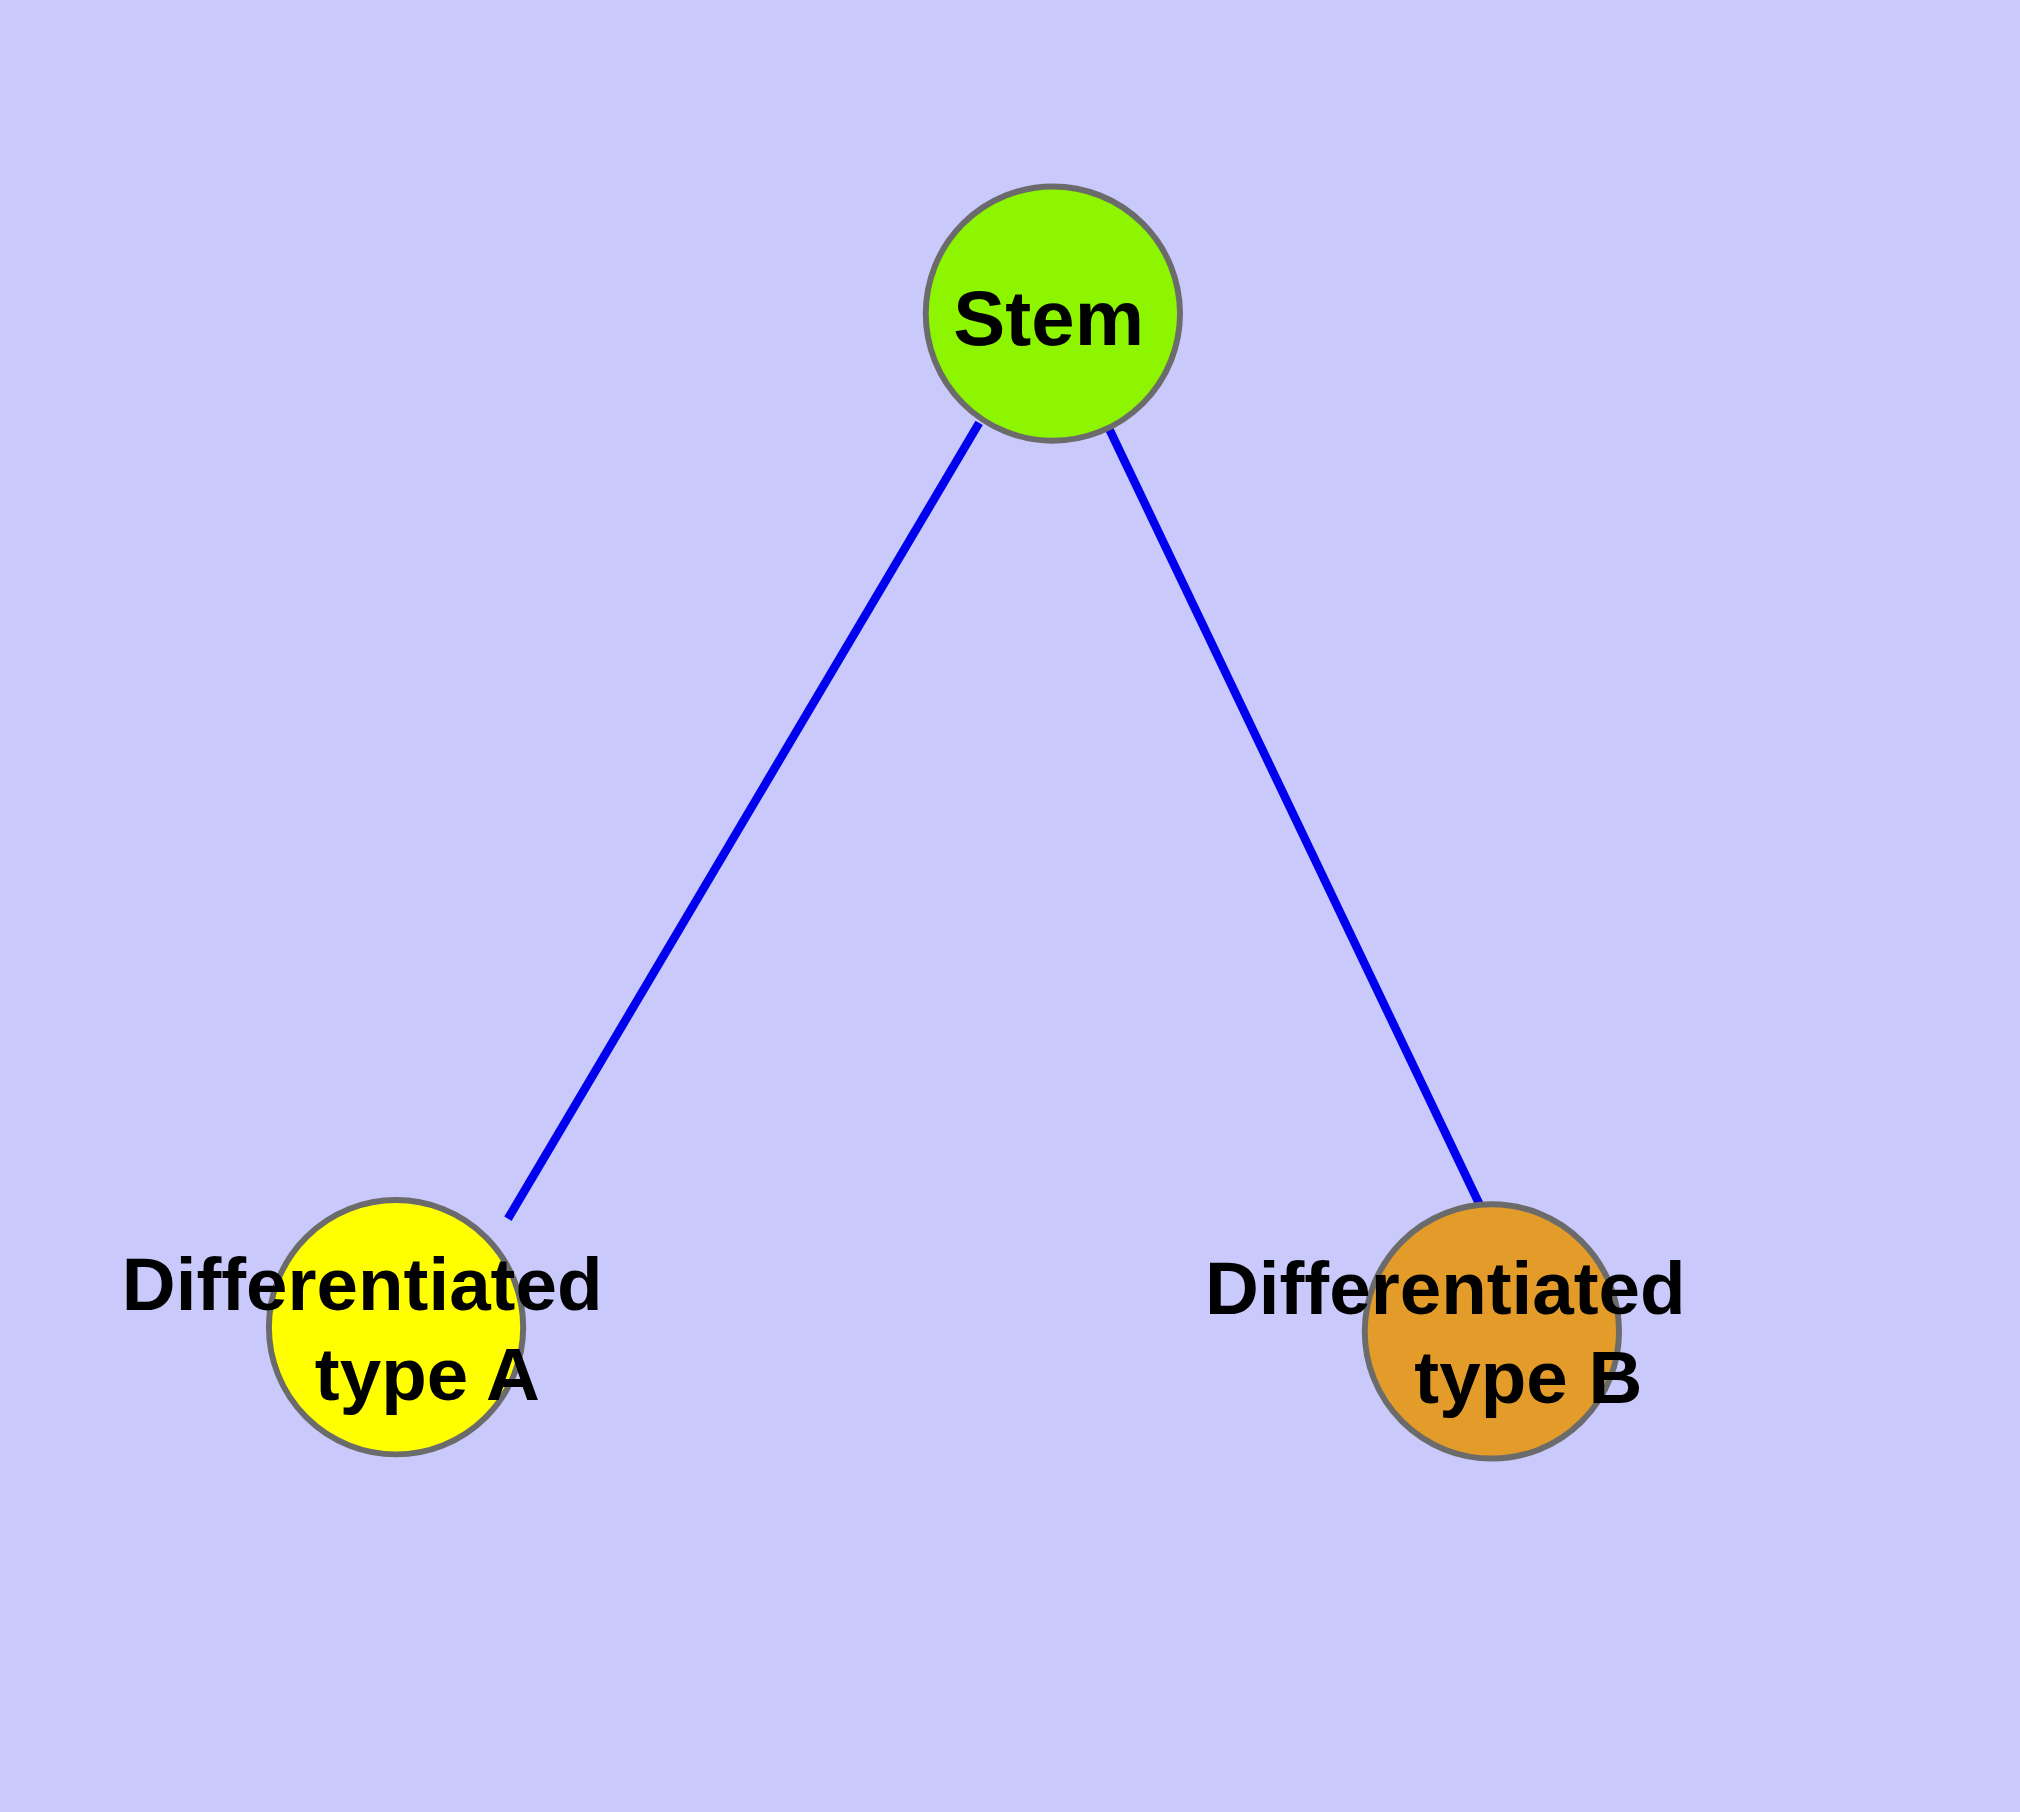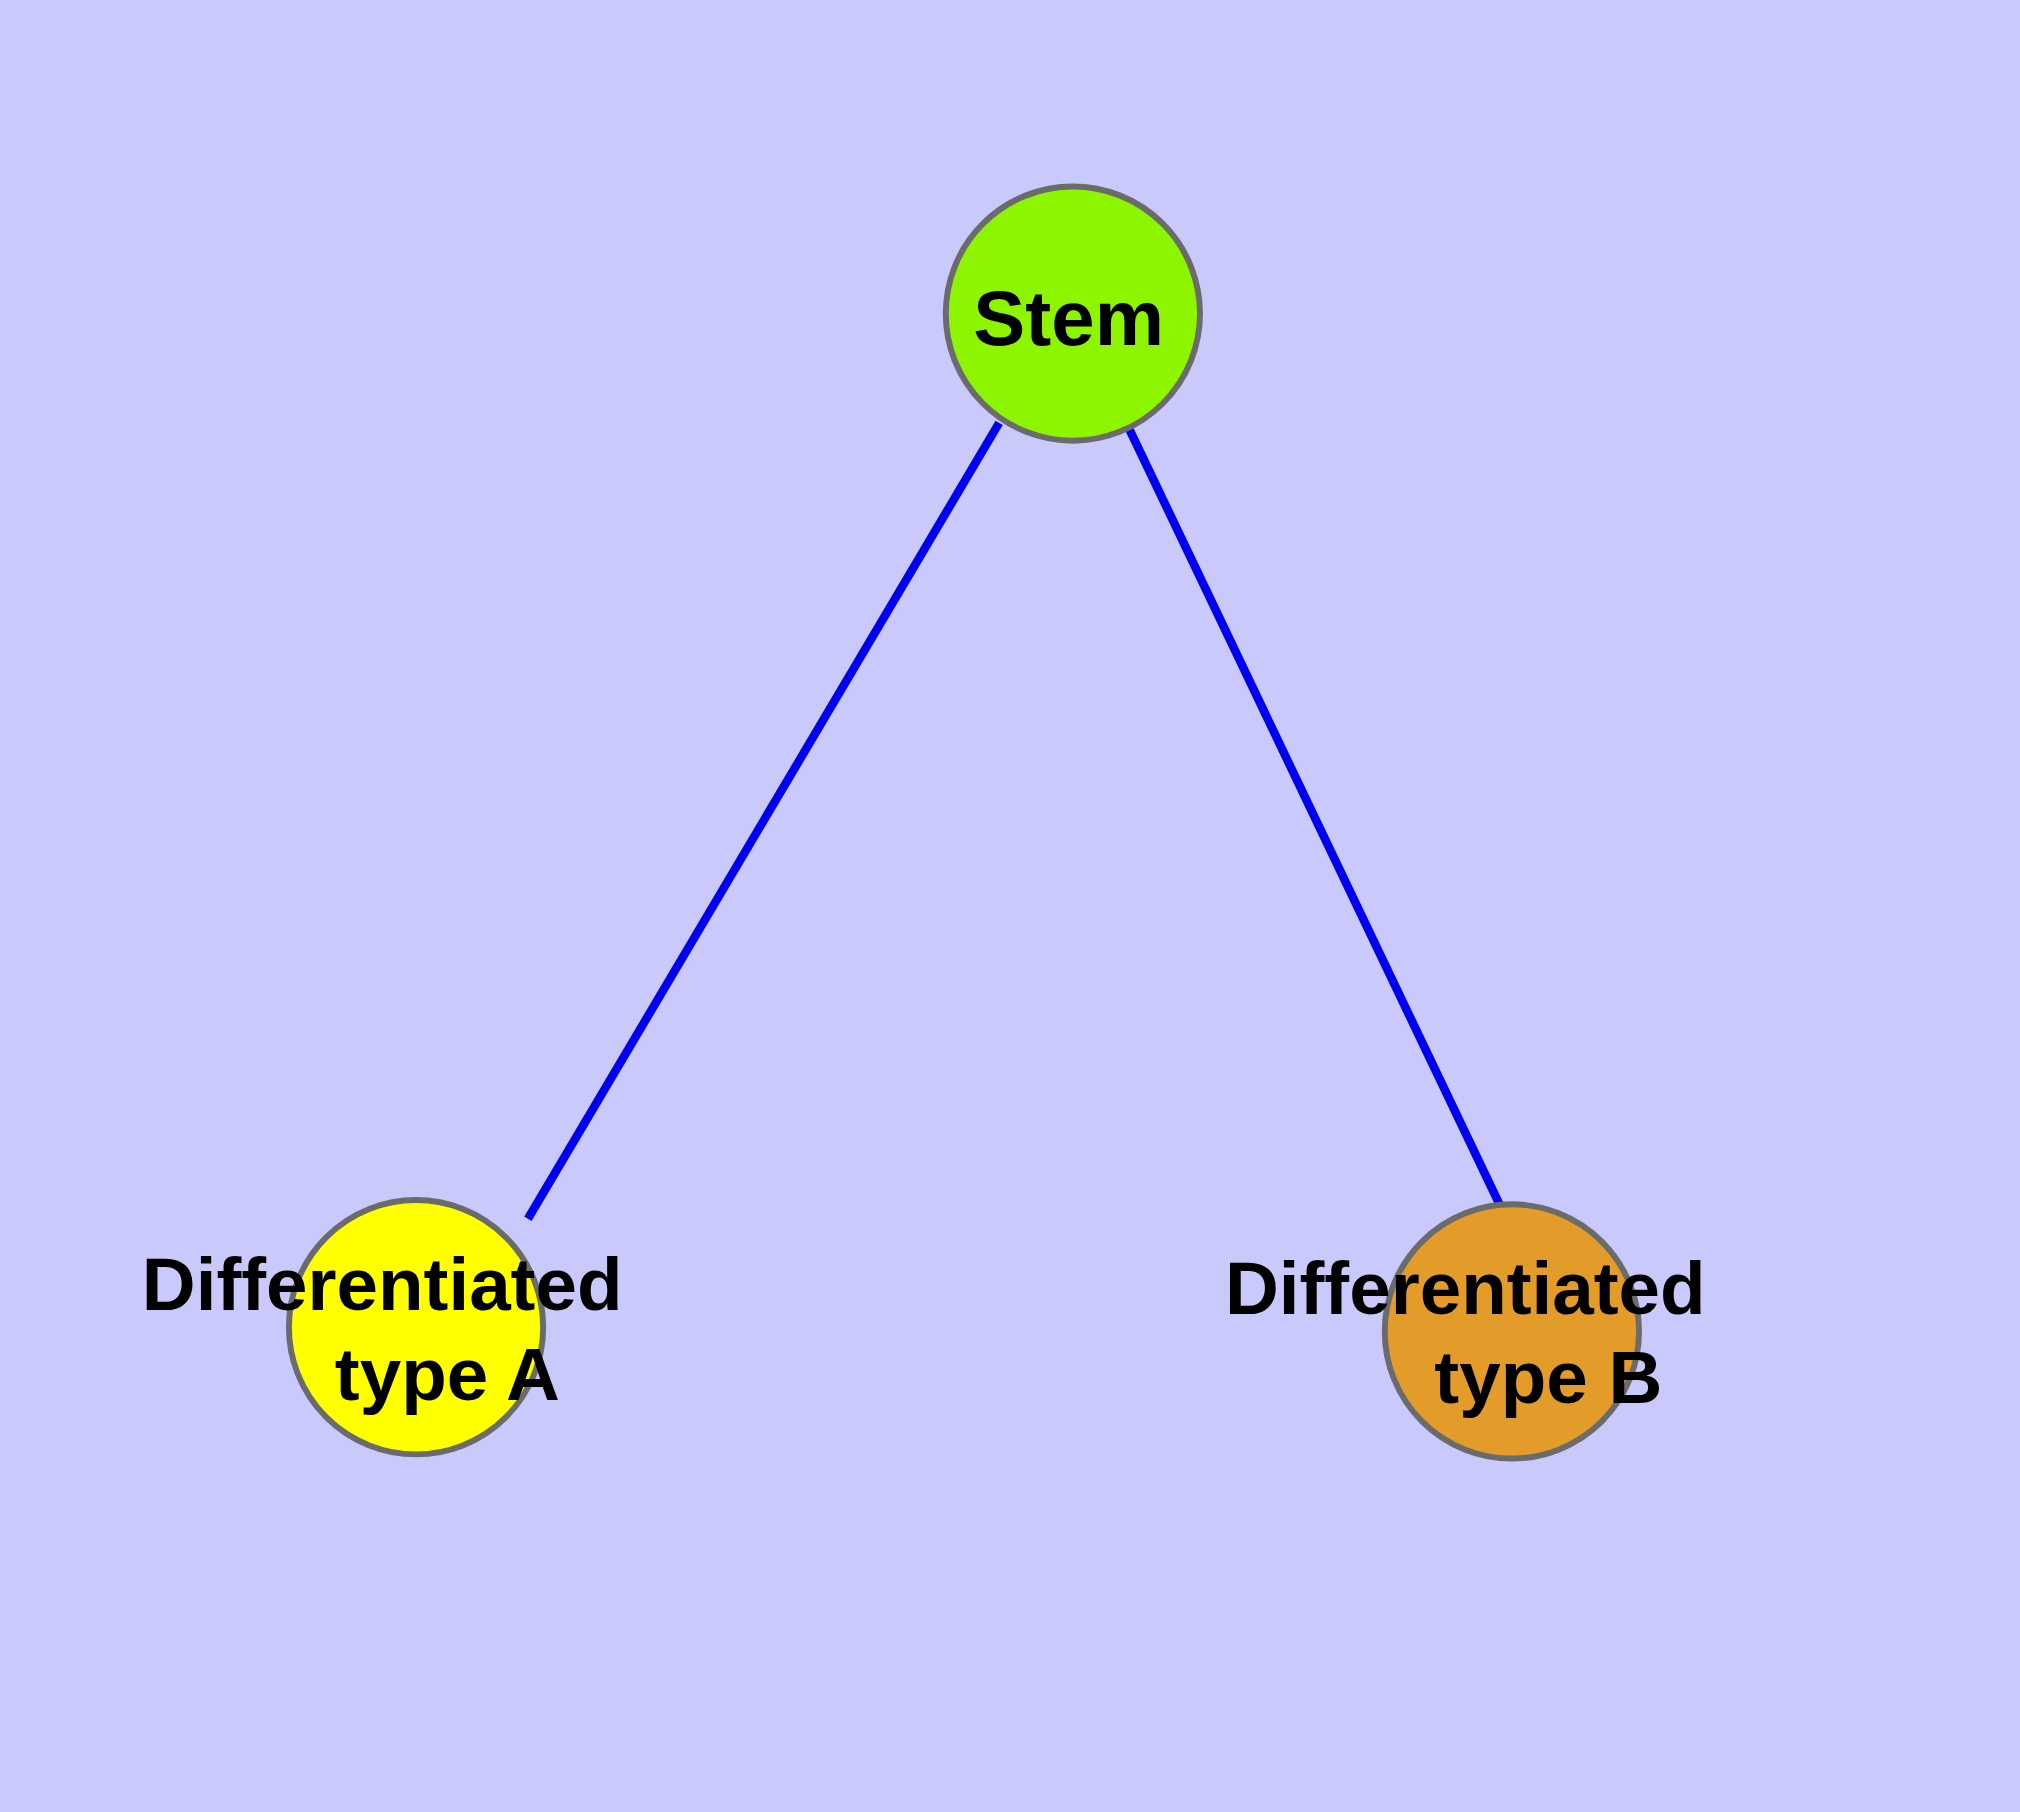--- a/index.html
+++ b/index.html
@@ -32,21 +32,21 @@
     fill: #000000;
     text-anchor: middle;
     dominant-baseline: auto;
     paint-order: normal;
     white-space: pre;
   }
 </style>
 </head>
 <body>
 
-<div id="canvas" style="width: 1683px; height: 1812px; background: rgb(201, 201, 251); margin-left: 20px;">
+<div id="canvas" style="width: 1683px; height: 1812px; background: rgb(201, 201, 251);">
   <svg id="graph-svg" viewBox="0 0 2384 2138">
 
     <rect x="0" y="0" width="2384" height="2138" fill="#c9c9fb"></rect>
 
     <g>
       <line class="graph-edge" x1="1155" y1="499" x2="599" y2="1438" stroke="#0000ee" stroke-width="10" stroke-linecap="butt"></line>
       <line class="graph-edge" x1="1307" y1="503" x2="1753" y2="1437" stroke="#0000ee" stroke-width="10" stroke-linecap="butt"></line>
     </g>
 
     <g>

